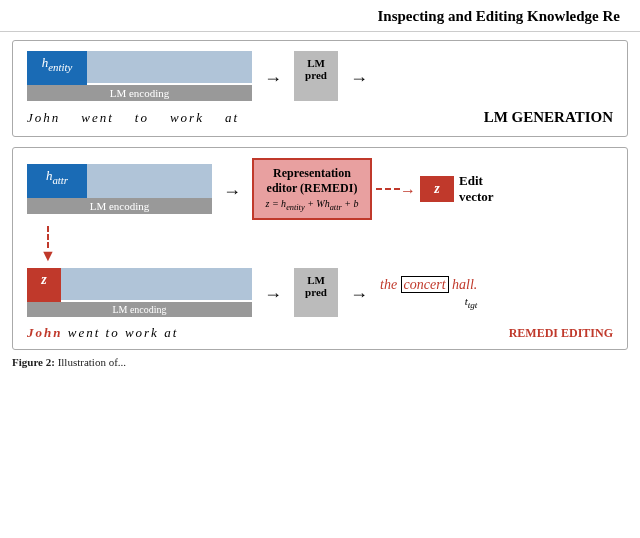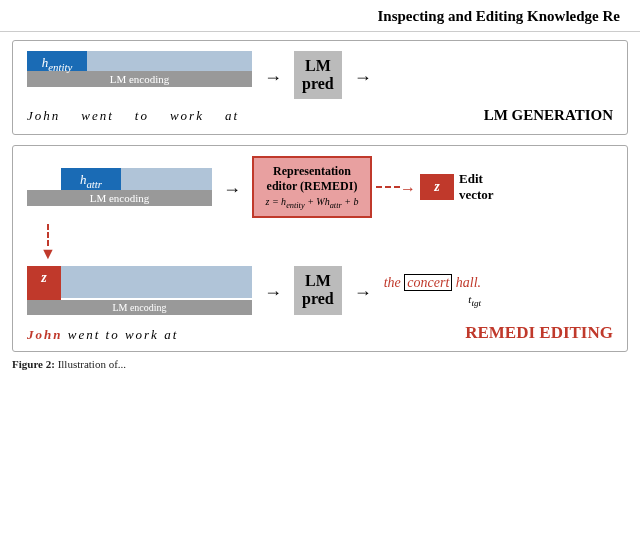--- a/index.html
+++ b/index.html
@@ -61,21 +61,21 @@
       color: #fff;
       font-size: 11px;
       text-align: center;
       padding: 2px 0;
       width: 100%;
     }
 
     .lm-pred-box {
       background: #bbb;
       color: #000;
-      font-size: 16px;
+      font-size: 11px;
       font-weight: bold;
       text-align: center;
       padding: 6px 8px;
       min-width: 44px;
     }
 
     .arrow-right {
       font-size: 18px;
       margin: 0 6px;
       color: #000;
@@ -197,21 +197,21 @@
 
     .ttgt {
       font-style: italic;
       font-size: 11px;
       display: block;
       text-align: right;
       margin-top: 2px;
     }
 
     .label-remedi {
-      font-size: 17px;
+      font-size: 12px;
       font-weight: bold;
       color: #c0392b;
       text-align: right;
       margin-top: 4px;
     }
 
     .figure-caption {
       font-size: 11px;
       margin-top: 6px;
       text-align: left;
@@ -245,21 +245,21 @@
 
 <div class="page-title">Inspecting and Editing Knowledge Re</div>
 
 <div class="content">
 
   <div class="panel">
 
     <div style="display:flex; align-items:stretch; margin-bottom:0;">
 
       <div style="display:flex; flex-direction:column; width:225px;">
-        <div style="display:flex; align-items:stretch; height:20px;">
+        <div style="display:flex; align-items:stretch; height:34px;">
           <div class="box-entity">
             <span><i>h</i></span><sub style="font-style:italic;">entity</sub>
           </div>
           <div class="box-lm-wide"></div>
         </div>
         <div class="box-lm-encoding">LM encoding</div>
       </div>
 
       <div style="display:flex; align-items:center; margin: 0 6px;">
         <span class="arrow-right">→</span>
@@ -281,21 +281,21 @@
       </div>
       <div class="label-gen">LM GENERATION</div>
     </div>
   </div>
 
   <div class="bottom-panel">
 
     <div style="display:flex; align-items:center; margin-bottom:6px;">
 
       <div style="display:flex; flex-direction:column; width:185px;">
-        <div style="display:flex; height:22px;margin-left:34px;">
+        <div style="display:flex; height:34px;">
           <div class="h-attr-box">
             <i>h</i><sub style="font-style:italic;">attr</sub>
           </div>
           <div class="attr-encoding-blue"></div>
         </div>
         <div class="box-lm-encoding">LM encoding</div>
       </div>
 
       <div style="display:flex; align-items:center; margin: 0 5px;">
         <span class="arrow-right">→</span>

